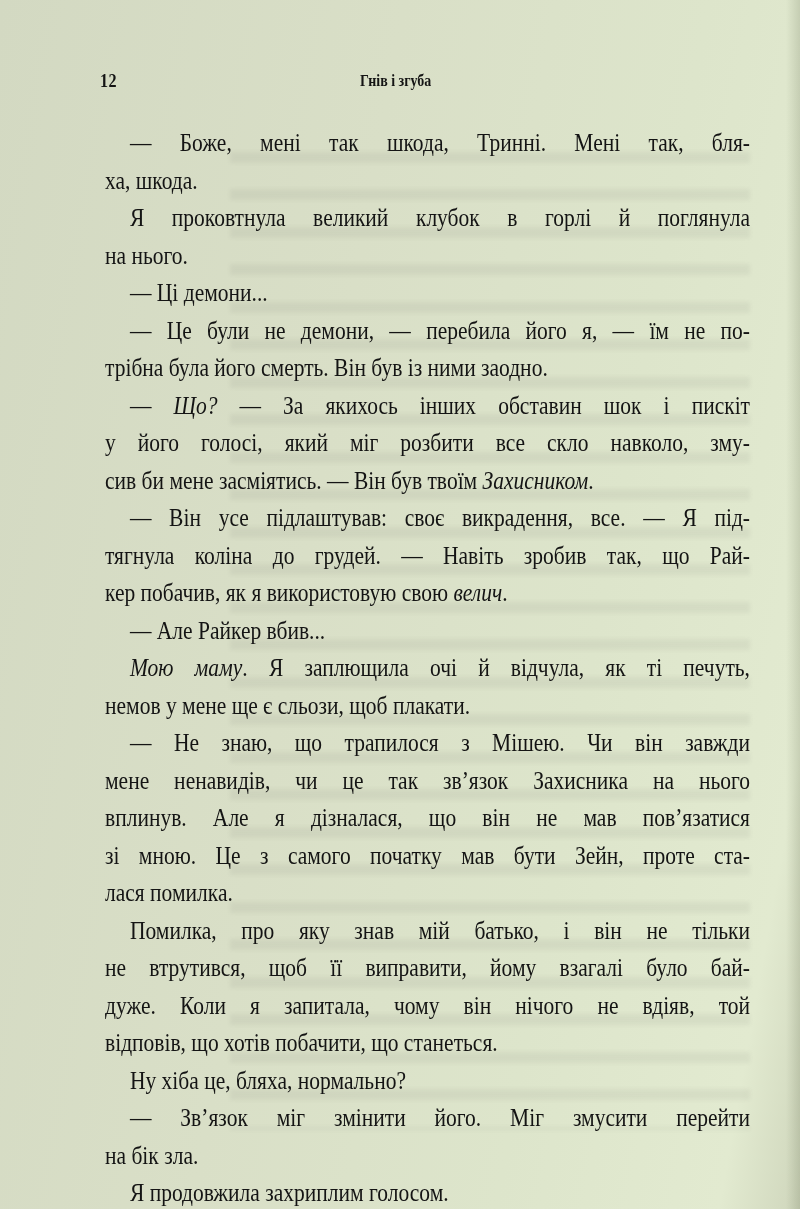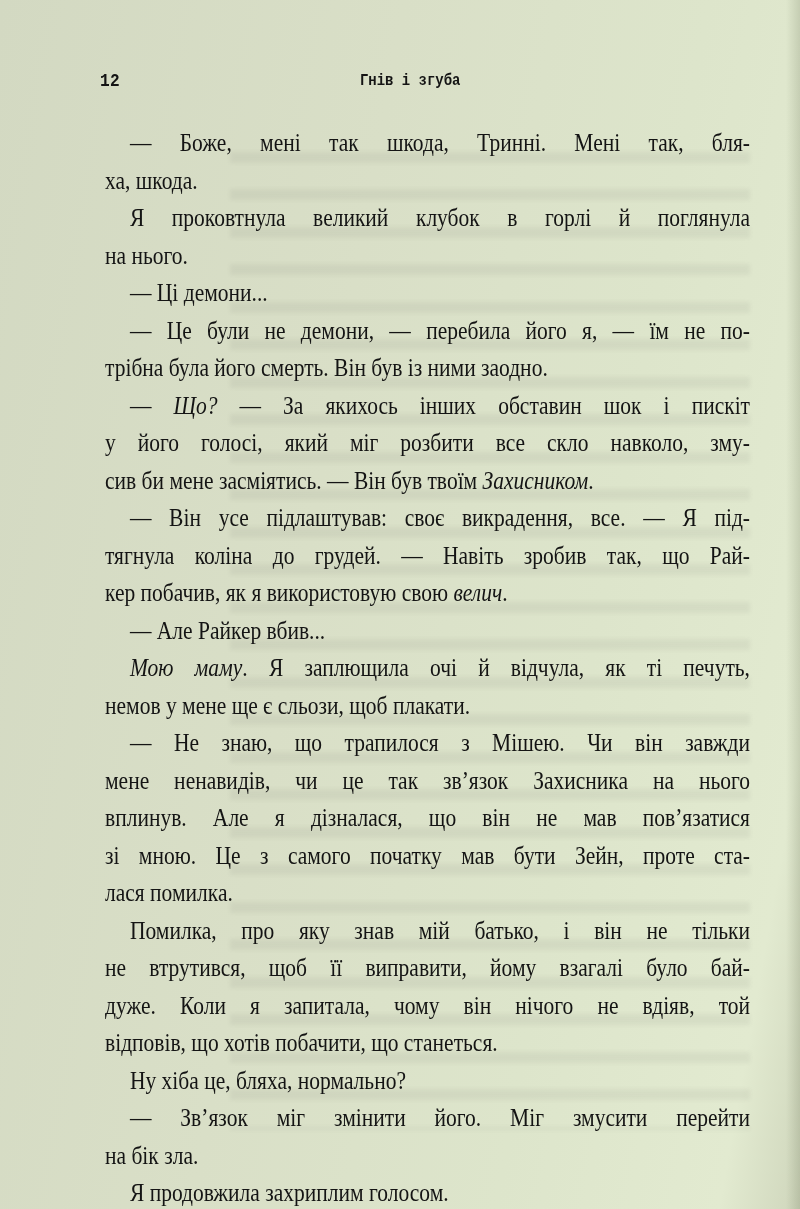--- a/index.html
+++ b/index.html
@@ -19,21 +19,20 @@
       position: absolute;
       left: 0; top: 0;
       width: 800px; height: 1209px;
     }
     .running-head {
       position: absolute;
       top: 70px;
       left: 0;
       width: 664px;
       height: 24px;
-      font-family: Liberation Mono, monospace;
     }
     .page-number {
       position: absolute;
       left: 100px;
       top: 0;
       font-size: 19px;
       font-weight: bold;
       letter-spacing: 0.5px;
       transform: scaleX(0.85);
       transform-origin: left center;

